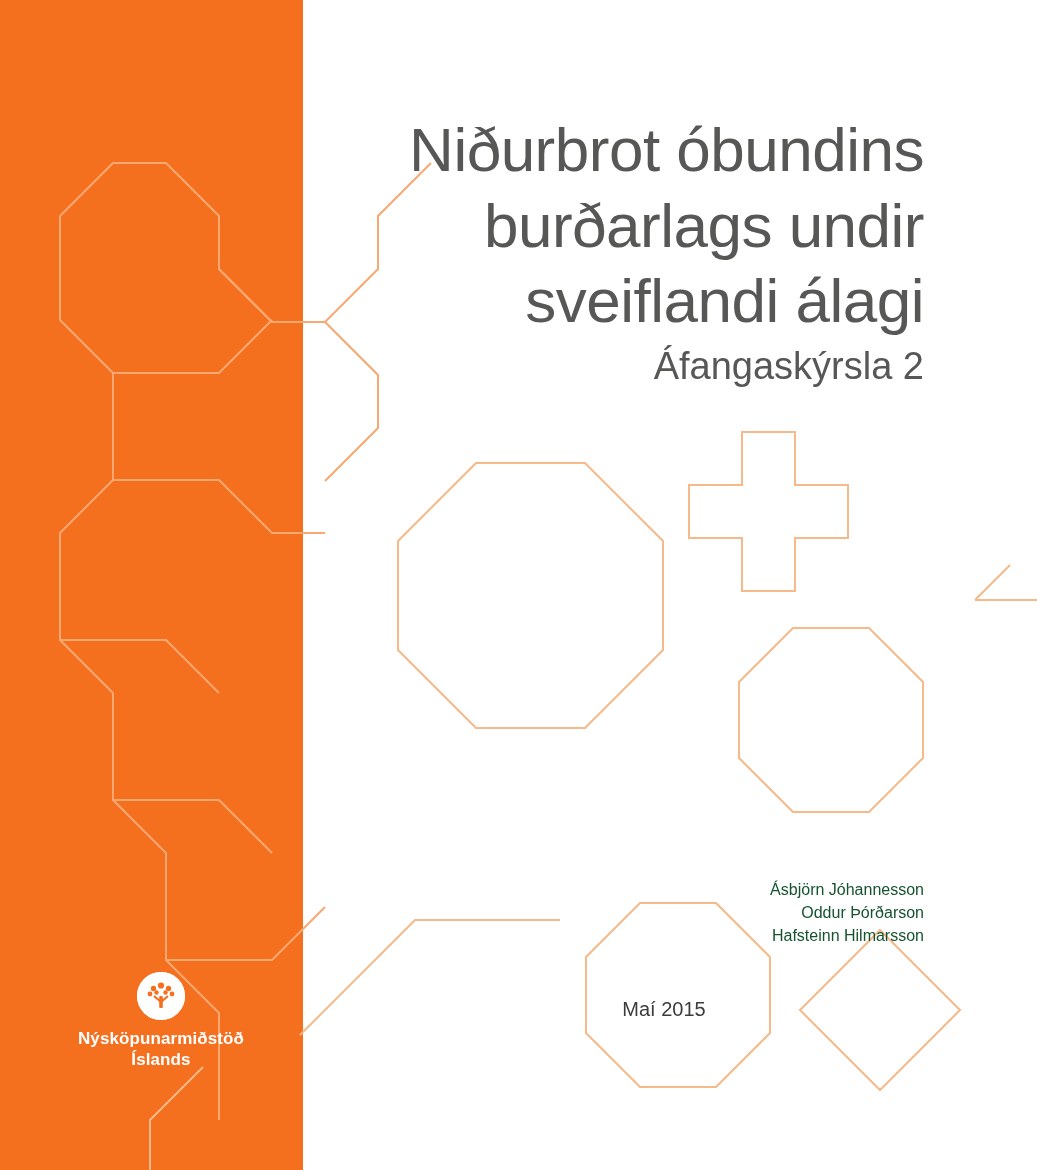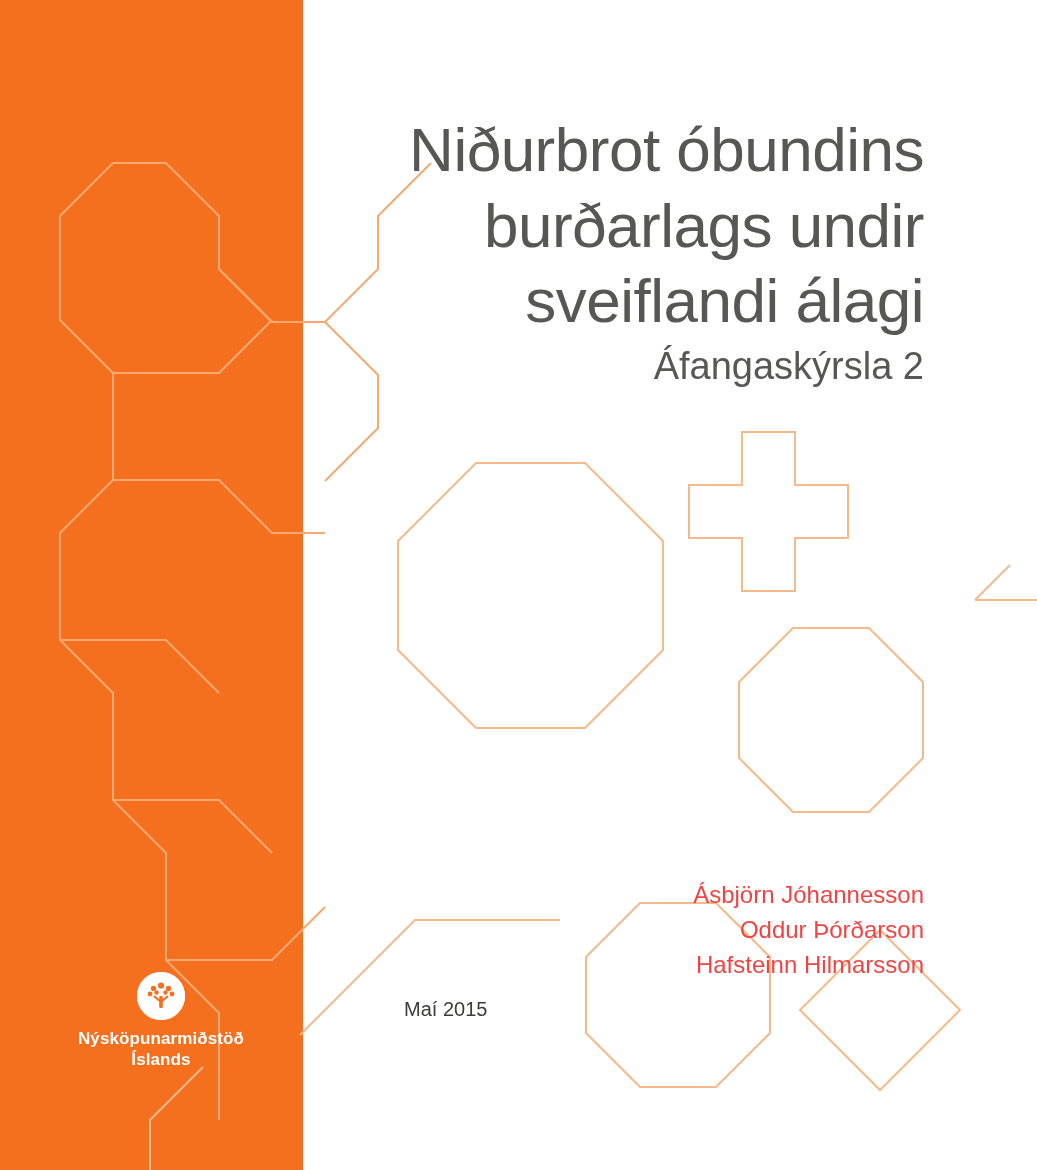--- a/index.html
+++ b/index.html
@@ -62,30 +62,30 @@
 
   
   .authors-block {
     position: absolute;
     right: 113px;
     top: 878px;
     width: 520px;
     text-align: right;
   }
   .author-line {
-    font-size: 24px;
+    font-size: 16px;
     line-height: 1.45;
-    color: #ef4444;
+    color: #14532d;
   }
   .date-line {
     position: absolute;
     right: 113px;
     top: 998px;
     width: 520px;
-    text-align: left;
+    text-align: center;
     font-size: 20px;
     color: #3c3c3b;
   }
 
   
   .logo-wrap {
     position: absolute;
     left: 56px;
     top: 972px;
     width: 210px;

